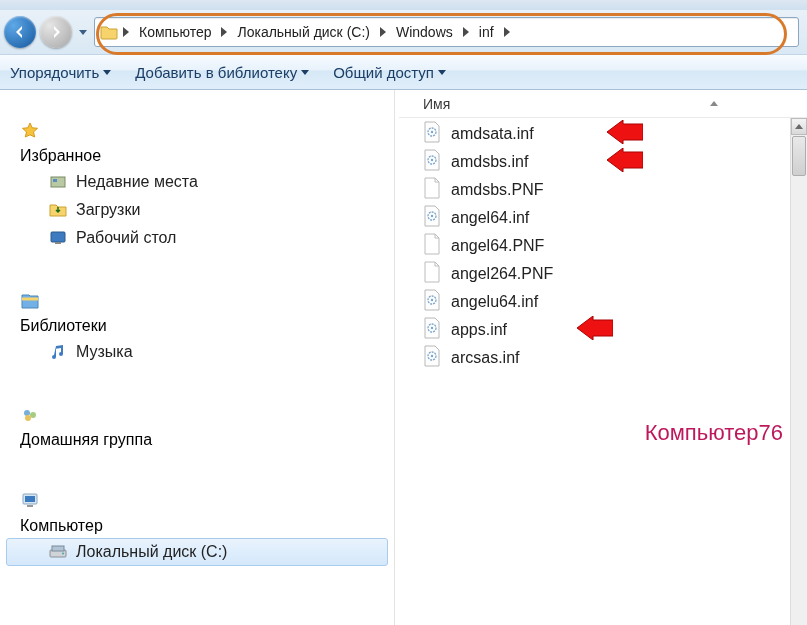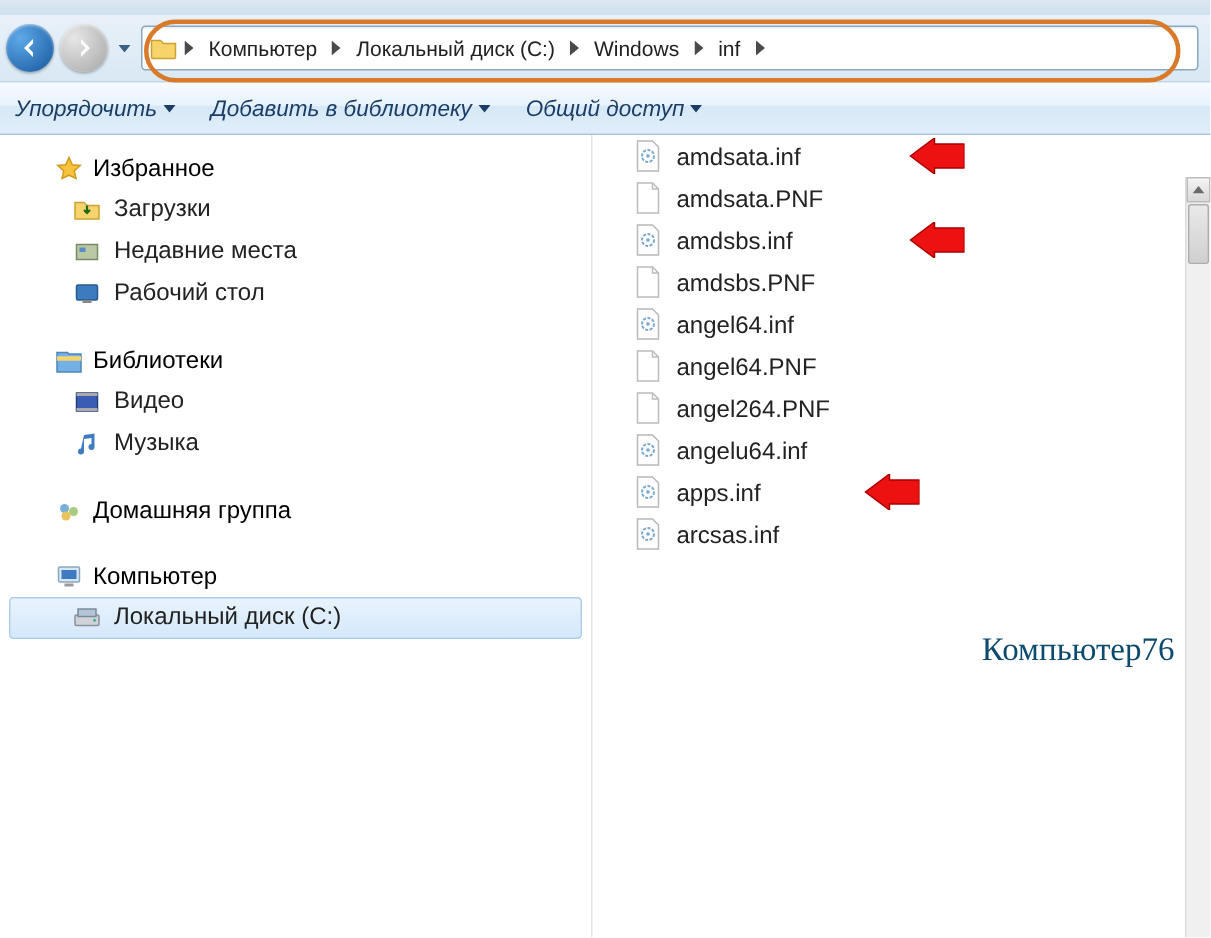--- a/index.html
+++ b/index.html
@@ -14,44 +14,44 @@
 .nav-dd { width: 14px; height: 24px; display: flex; align-items: center; justify-content: center; cursor: pointer; }
 .address { flex: 1; height: 30px; background: #fff; border: 1px solid #8ca7c0; border-radius: 3px; display: flex; align-items: center; padding: 0 4px; gap: 0; box-shadow: inset 0 1px 1px rgba(0,0,0,.08); }
 .addr-highlight { position: absolute; left: 96px; right: 20px; top: 3px; height: 42px; border: 3px solid #d97a2b; border-radius: 22px; pointer-events: none; }
 .addr-icon { width: 20px; height: 20px; display: flex; align-items: center; justify-content: center; }
 .crumb { display: flex; align-items: center; gap: 0; }
 .crumb-text { padding: 0 6px; height: 26px; line-height: 26px; font-size: 14px; color: #222; cursor: pointer; }
 .crumb-arrow { width: 14px; height: 26px; display: flex; align-items: center; justify-content: center; cursor: pointer; }
 .crumb-arrow svg { fill: #4a4a4a; }
 
 
-.toolbar { height: 36px; background: linear-gradient(#f7fbff 0%,#e8f2fb 45%,#d6e8f6 46%,#e0eefa 100%); border-top: 1px solid #c2d5e7; border-bottom: 1px solid #a8c1d8; display: flex; align-items: center; padding: 0 10px; gap: 24px; font-style: italic; }
+.toolbar { height: 36px; background: linear-gradient(#f7fbff 0%,#e8f2fb 45%,#d6e8f6 46%,#e0eefa 100%); border-top: 1px solid #c2d5e7; border-bottom: 1px solid #a8c1d8; display: flex; align-items: center; padding: 0 10px; gap: 24px; }
 .tool { font-size: 15px; color: #1a3e66; display: flex; align-items: center; gap: 4px; cursor: pointer; }
 .tool .dd { width: 0; height: 0; border-left: 4px solid transparent; border-right: 4px solid transparent; border-top: 5px solid #1a3e66; }
 
 
 .main { display: flex; height: calc(625px - 10px - 44px - 36px); }
 .sidebar { width: 395px; padding: 10px 6px; border-right: 1px solid #e3e3e3; overflow: hidden; }
 .tree-group { margin-bottom: 18px; }
-.tree-header { display: flex; align-items: center; gap: 6px; padding: 3px 2px 3px 14px; font-size: 16px; }
+.tree-header { display: flex; gap: 6px; padding: 3px 2px 3px 14px; font-size: 16px; flex-direction: column; }
 .tree-item { display: flex; align-items: center; gap: 8px; padding: 4px 2px 4px 42px; font-size: 16px; color: #222; cursor: pointer; }
 .tree-item.selected { background: linear-gradient(#e9f3fd,#d4e8fb); border: 1px solid #a8ccee; border-radius: 3px; padding: 3px 1px 3px 41px; }
 .ico { width: 20px; height: 20px; display: inline-flex; align-items: center; justify-content: center; flex-shrink: 0; }
 .caret { width: 12px; height: 12px; display: inline-flex; align-items: center; justify-content: center; margin-left: -2px; }
 
 
 .files { flex: 1; position: relative; padding: 0 0 0 4px; }
 .col-header { display: flex; align-items: center; height: 28px; padding-left: 24px; font-size: 14px; color: #3a3a3a; border-bottom: 1px solid #eaeaea; gap: 260px; }
 .file-row { display: flex; align-items: flex-end; gap: 10px; padding: 3px 0 3px 24px; font-size: 16px; color: #222; cursor: pointer; position: relative; }
 .file-ico { width: 18px; height: 22px; display: inline-flex; align-items: center; justify-content: center; flex-shrink: 0; }
 .red-arrow { position: absolute; width: 44px; height: 24px; }
 .scrollbar { position: absolute; right: 0; top: 28px; bottom: 0; width: 17px; background: #f0f0f0; border-left: 1px solid #dcdcdc; }
 .scroll-btn { height: 17px; background: linear-gradient(#f4f4f4,#d9d9d9); border: 1px solid #bcbcbc; display: flex; align-items: center; justify-content: center; }
 .scroll-thumb { margin: 1px; height: 40px; background: linear-gradient(#e9e9e9,#cfcfcf); border: 1px solid #adadad; border-radius: 2px; }
-.watermark { position: absolute; right: 24px; top: 330px; font-size: 22px; color: #0c4a6e; font-family: Liberation Serif, serif; pointer-events: none; }
+.watermark { position: absolute; right: 24px; top: 330px; font-size: 22px; color: #be185d; font-family: Liberation Sans, sans-serif; pointer-events: none; }
 </style>
 </head>
 <body>
 
 <div class="titlebar-glass"></div>
 
 <div class="addr-wrap">
   <div class="nav-btn">
     <svg width="16" height="16" viewBox="0 0 16 16">
         <path d="M10 2 L4 8 L10 14 L10 11 L7 8 L10 5 Z"></path>
@@ -138,34 +138,34 @@
         <span class="ico">
             <svg width="18" height="18" viewBox="0 0 18 18">
               <path d="M9 1 l2.2 4.8 5.3.5-4 3.6 1.2 5.1L9 12.8 4.3 15l1.2-5.1-4-3.6 5.3-.5z" fill="#f7c23c" stroke="#d49a1b"></path>
             </svg>
           </span>
         <span>Избранное</span>
       </div>
       <div class="tree-item">
           <span class="ico">
             <svg width="18" height="16" viewBox="0 0 18 16">
+              <rect x="2" y="3" width="14" height="10" fill="#b9c9a3" stroke="#7b8a66"></rect>
+              <rect x="4" y="5" width="4" height="3" fill="#5a8bc4"></rect>
+            </svg>
+          </span>
+          <span>Недавние места</span>
+        </div>
+      <div class="tree-item">
+          <span class="ico">
+            <svg width="18" height="16" viewBox="0 0 18 16">
               <path d="M1 3 h6 l2 2 h8 v9 h-16 z" fill="#f7d36b" stroke="#caa234"></path>
               <path d="M9 5 v5 m-2 -2 l2 2 2-2" stroke="#1a6b1a" stroke-width="1.5" fill="none"></path>
             </svg>
           </span>
           <span>Загрузки</span>
-        </div>
-      <div class="tree-item">
-          <span class="ico">
-            <svg width="18" height="16" viewBox="0 0 18 16">
-              <rect x="2" y="3" width="14" height="10" fill="#b9c9a3" stroke="#7b8a66"></rect>
-              <rect x="4" y="5" width="4" height="3" fill="#5a8bc4"></rect>
-            </svg>
-          </span>
-          <span>Недавние места</span>
         </div>
       <div class="tree-item">
           <span class="ico">
             <svg width="18" height="16" viewBox="0 0 18 16">
               <rect x="2" y="2" width="14" height="10" rx="1" fill="#3c7bc0" stroke="#2a5a8c"></rect>
               <rect x="6" y="12" width="6" height="2" fill="#888"></rect>
             </svg>
           </span>
           <span>Рабочий стол</span>
         </div>
@@ -175,30 +175,20 @@
       <div class="tree-header">
         <span class="caret"></span>
         <span class="ico">
             <svg width="20" height="18" viewBox="0 0 20 18">
               <path d="M2 3 h7 l1 1 h8 v12 h-16 z" fill="#73b0e6" stroke="#4c86b8"></path>
               <path d="M2 7 h16" stroke="#f7d36b" stroke-width="3"></path>
             </svg>
           </span>
         <span>Библиотеки</span>
       </div>
-      <div class="tree-item">
-          <span class="ico">
-            <svg width="18" height="16" viewBox="0 0 18 16">
-              <rect x="2" y="2" width="14" height="12" fill="#3a5cb5" stroke="#25407c"></rect>
-              <rect x="2" y="2" width="14" height="2" fill="#aaa"></rect>
-              <rect x="2" y="12" width="14" height="2" fill="#aaa"></rect>
-            </svg>
-          </span>
-          <span>Видео</span>
-        </div>
       <div class="tree-item">
           <span class="ico">
             <svg width="16" height="18" viewBox="0 0 16 18">
               <path d="M6 3 l7-1 v9 a2 2 0 1 1 -2-2 V5 l-5 .7 V14 a2 2 0 1 1 -2-2 z" fill="#3f7cc4"></path>
             </svg>
           </span>
           <span>Музыка</span>
         </div>
     </div>
 
@@ -236,48 +226,45 @@
               <circle cx="15" cy="9.5" r="1" fill="#4a9"></circle>
             </svg>
           </span>
           <span>Локальный диск (C:)</span>
         </div>
     </div>
 
   </div>
 
   <div class="files">
+    <div class="col-header">
+      <span>Имя</span>
+      <svg width="8" height="5" viewBox="0 0 8 5">
+          <path d="M0 5 L8 5 L4 0 Z" fill="#888"></path>
+        </svg>
+    </div>
     <div id="file-rows">
         <div class="file-row">
           <span class="file-ico">
             <svg width="18" height="22" viewBox="0 0 18 22">
               <path d="M2 1 h10 l4 4 v16 h-14 z" fill="#fdfdfd" stroke="#b8b8b8"></path>
               <circle cx="9" cy="11" r="4" fill="none" stroke="#7aa6cc" stroke-width="1.3" stroke-dasharray="2 1"></circle>
               <circle cx="9" cy="11" r="1.2" fill="#7aa6cc"></circle>
             </svg>
           </span>
           <span>amdsata.inf</span>
           <span>
             <svg class="red-arrow" viewBox="0 0 44 24" style="left: 200px; top: 2px;">
               <path d="M44 4 h-20 v-4 L8 12 l16 12 v-4 h20 z" fill="#e11" stroke="#a00" stroke-width="1"></path>
             </svg>
           </span>
         </div>
         <div class="file-row">
           <span class="file-ico">
             <svg width="18" height="22" viewBox="0 0 18 22">
-              <path d="M2 1 h10 l4 4 v16 h-14 z" fill="#fff" stroke="#bcbcbc"></path>
-              <path d="M12 1 v4 h4" fill="none" stroke="#bcbcbc"></path>
-            </svg>
-          </span>
-          <span>amdsata.PNF</span>
-        </div>
-        <div class="file-row">
-          <span class="file-ico">
-            <svg width="18" height="22" viewBox="0 0 18 22">
               <path d="M2 1 h10 l4 4 v16 h-14 z" fill="#fdfdfd" stroke="#b8b8b8"></path>
               <circle cx="9" cy="11" r="4" fill="none" stroke="#7aa6cc" stroke-width="1.3" stroke-dasharray="2 1"></circle>
               <circle cx="9" cy="11" r="1.2" fill="#7aa6cc"></circle>
             </svg>
           </span>
           <span>amdsbs.inf</span>
           <span>
             <svg class="red-arrow" viewBox="0 0 44 24" style="left: 200px; top: 2px;">
               <path d="M44 4 h-20 v-4 L8 12 l16 12 v-4 h20 z" fill="#e11" stroke="#a00" stroke-width="1"></path>
             </svg>

